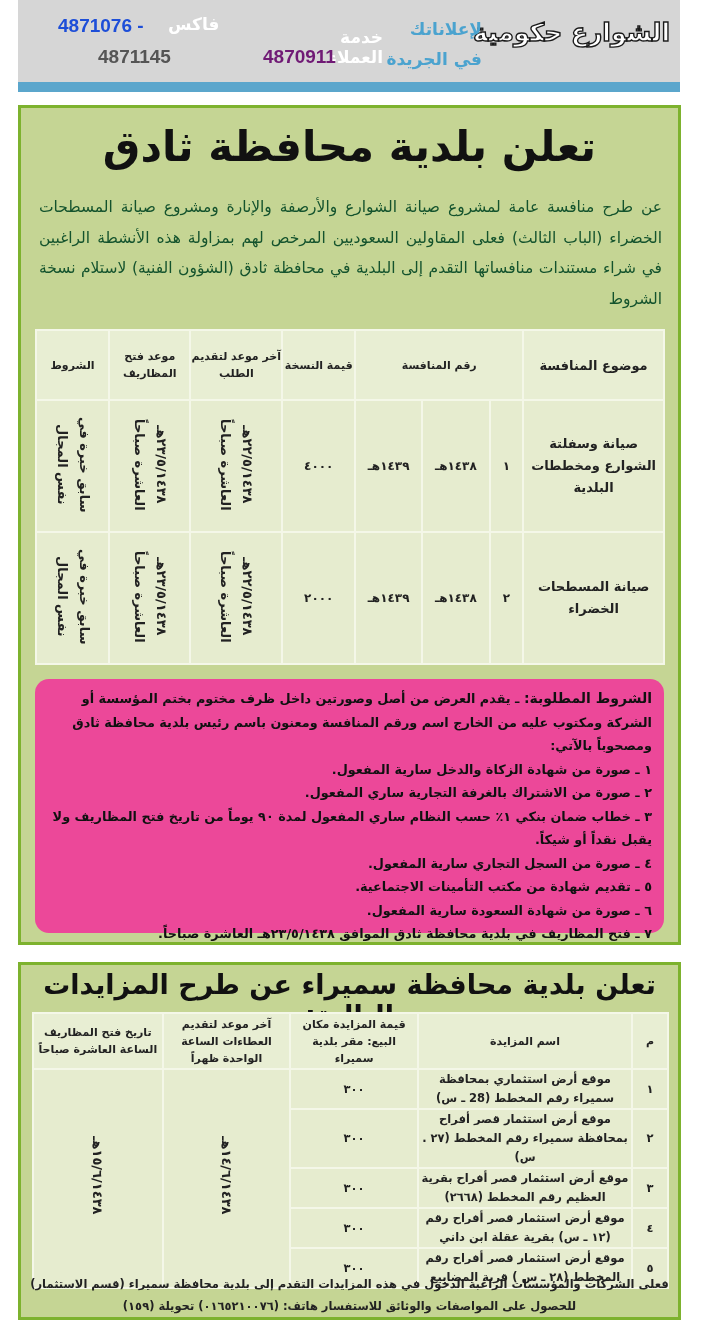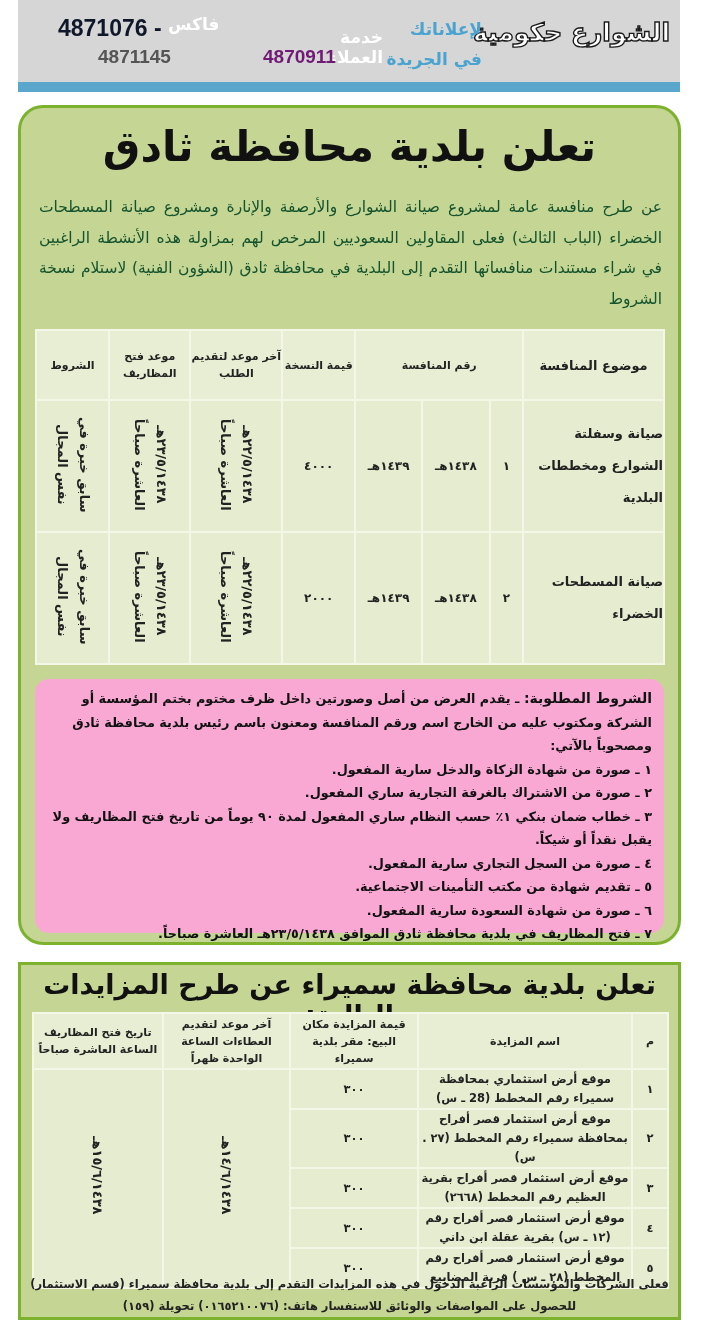--- a/index.html
+++ b/index.html
@@ -14,49 +14,49 @@
     .hdr-bar { position: absolute; left: 18px; top: 82px; width: 662px; height: 10px; background: #5ba6cc; }
     .hdr-logo {
       position: absolute; right: 10px; top: 18px;
       font-family: "DejaVu Sans", sans-serif; font-weight: bold; font-size: 25px;
       color: #fff; -webkit-text-stroke: 1.4px #1a1a1a; letter-spacing: 0px;
     }
     .hdr-ads { position: absolute; right: 198px; top: 14px; color: #4ba3cf; font-weight: bold; font-size: 17px; line-height: 30px; }
     .hdr-cs-label { position: absolute; left: 265px; top: 14px; width: 100px; color: #fff; font-size: 17px; font-weight: bold; text-align: right; margin-top: 13px; }
     .hdr-cs-num  { position: absolute; left: 245px; top: 46px; color: #701a75; font-size: 19px; font-weight: bold; font-family: "Liberation Sans", sans-serif; direction: ltr; }
     .hdr-fax-label { position: absolute; left: 150px; top: 14px; color: #fff; font-size: 17px; font-weight: bold; }
-    .hdr-fax-num1 { position: absolute; left: 40px; top: 15px; color: #0f172a; font-size: 23px; font-weight: bold; font-family: "Liberation Sans", sans-serif; direction: ltr; }
+    .hdr-fax-num1 { position: absolute; left: 40px; top: 15px; color: #1d4ed8; font-size: 19px; font-weight: bold; font-family: "Liberation Sans", sans-serif; direction: ltr; }
     .hdr-fax-num2 { position: absolute; left: 80px; top: 46px; color: #555; font-size: 19px; font-weight: bold; font-family: "Liberation Sans", sans-serif; direction: ltr; }
 
     
     .panel {
       position: absolute; background: #c5d594; border: 3px solid #7db22e;
     }
-    .p1 { left: 18px; top: 105px; width: 663px; height: 840px; border-radius: 25px; }
+    .p1 { left: 18px; top: 105px; width: 663px; height: 840px; }
     .p1-title {
       position: absolute; left: 0; right: 0; top: 14px; text-align: center;
       font-size: 42px; font-weight: bold; color: #111;
     }
     .p1-intro {
       position: absolute; left: 18px; right: 16px; top: 84px;
       font-size: 15.5px; font-weight: normal; line-height: 30.5px; text-align: justify; color: #14532d;
     }
 
     table { border-collapse: collapse; direction: rtl; }
     .t1 { position: absolute; left: 14px; top: 221px; width: 630px; background: #e6eccf; }
     .t1 td, .t1 th { border: 2px solid #f4f7e8; text-align: center; vertical-align: middle; font-size: 12px; font-weight: bold; color: #222; }
     .t1 th { height: 70px; background: #e8eed3; font-size: 11px; line-height: 17px; }
     .t1 th.subj { font-size: 13px; }
     .t1 td { height: 131px; font-size: 12px; }
-    .t1 td.subj { font-size: 13px; line-height: 32px; text-align: right; }
+    .t1 td.subj { font-size: 13px; line-height: 22px; text-align: center; }
     .vert { writing-mode: vertical-rl; display: inline-block; font-size: 13px; line-height: 22px; text-align: center; }
 
     .cond-box {
       position: absolute; left: 14px; right: 14px; top: 571px; height: 254px;
-      background: #f9a8d4; border-radius: 14px; padding: 8px 12px 0 10px;
+      background: #ec4899; border-radius: 14px; padding: 8px 12px 0 10px;
       font-size: 12.8px; font-weight: bold; line-height: 23.5px; color: #111;
     }
     .cond-head { font-size: 14px; }
 
     
     .p2 { left: 18px; top: 962px; width: 663px; height: 358px; }
     .p2-title { position: absolute; left: 0; right: 0; top: 4px; text-align: center; font-size: 27px; font-weight: bold; color: #111; }
     .t2 { position: absolute; left: 11px; top: 47px; width: 637px; background: #e6eccf; }
     .t2 td, .t2 th { border: 2px solid #f4f7e8; text-align: center; vertical-align: middle; font-weight: bold; color: #222; }
     .t2 th { height: 56px; font-size: 11px; line-height: 17px; background: #e8eed3; }

